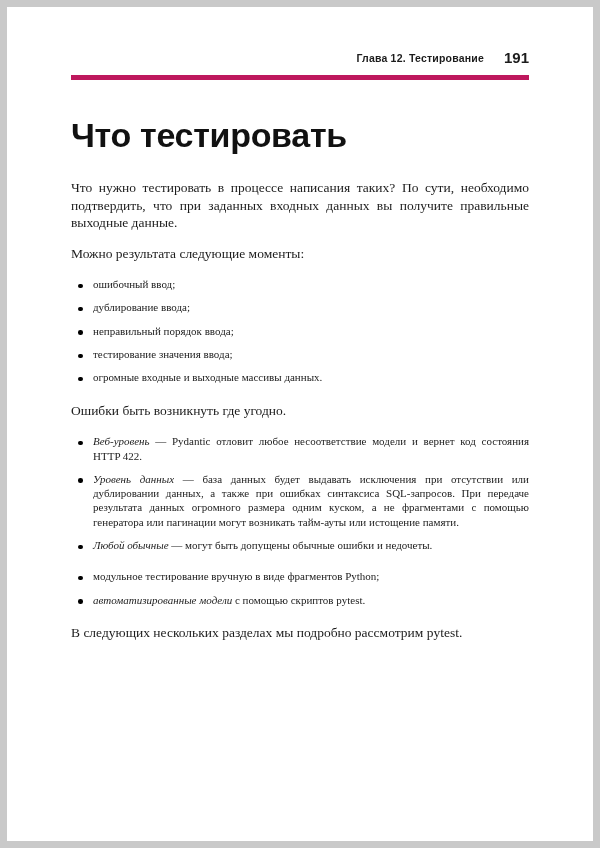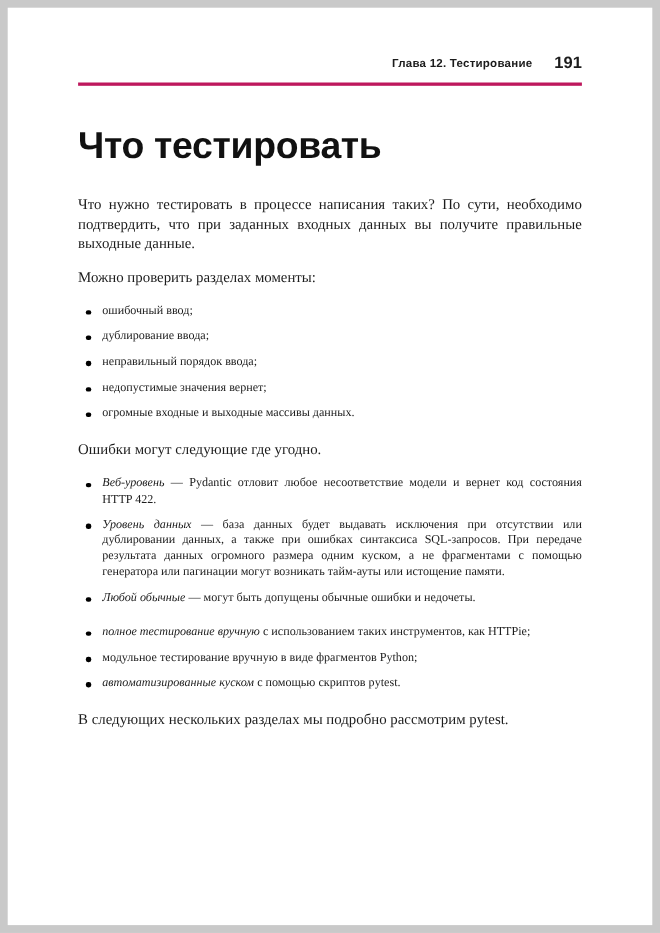--- a/index.html
+++ b/index.html
@@ -16,21 +16,21 @@
     box-sizing: border-box;
     padding: 42px 64px 0 64px;
     color: #1c1c1c;
     overflow: hidden;
   }
   .header {
     display: flex;
     justify-content: flex-end;
     align-items: center;
     gap: 20px;
-    border-bottom: 3px solid #be185d;
+    border-bottom: 5px solid #be185d;
     padding-bottom: 9px;
     font-family: "Liberation Sans", sans-serif;
   }
   .running-title {
     font-size: 10.5px;
     font-weight: bold;
     letter-spacing: 0.2px;
   }
   .page-number {
     font-size: 15px;
@@ -84,40 +84,39 @@
 
   <div class="header">
     <span class="running-title">Глава 12. Тестирование</span>
     <span class="page-number">191</span>
   </div>
 
   <h1 class="chapter-title">Что тестировать</h1>
 
   <p class="body-text">Что нужно тестировать в процессе написания таких? По сути, необходимо подтвердить, что при заданных входных данных вы получите правильные выходные данные.</p>
 
-  <p class="body-text">Можно проверить разделах моменты:</p>
+  <p class="body-text">Можно результата следующие моменты:</p>
 
   <ul class="bullet-list">
     <li><span class="bullet"></span><span>ошибочный ввод;</span></li>
     <li><span class="bullet"></span><span>дублирование ввода;</span></li>
     <li><span class="bullet"></span><span>неправильный порядок ввода;</span></li>
-    <li><span class="bullet"></span><span>недопустимые значения вернет;</span></li>
+    <li><span class="bullet"></span><span>тестирование значения ввода;</span></li>
     <li><span class="bullet"></span><span>огромные входные и выходные массивы данных.</span></li>
   </ul>
 
-  <p class="body-text">Ошибки могут следующие где угодно.</p>
+  <p class="body-text">Ошибки быть возникнуть где угодно.</p>
 
   <ul class="bullet-list">
     <li><span class="bullet"></span><span class="term">Веб-уровень</span><span> — Pydantic отловит любое несоответствие модели и вернет код состояния HTTP 422.</span></li>
     <li><span class="bullet"></span><span class="term">Уровень данных</span><span> — база данных будет выдавать исключения при отсутствии или дублировании данных, а также при ошибках синтаксиса SQL-запросов. При передаче результата данных огромного размера одним куском, а не фрагментами с помощью генератора или пагинации могут возникать тайм-ауты или истощение памяти.</span></li>
     <li><span class="bullet"></span><span class="term">Любой обычные</span><span> — могут быть допущены обычные ошибки и недочеты.</span></li>
   </ul>
 
 
   <ul class="bullet-list">
-    <li><span class="bullet"></span><span class="term">полное тестирование вручную</span><span> с использованием таких инструментов, как HTTPie;</span></li>
     <li><span class="bullet"></span><span class="term"></span><span>модульное тестирование вручную в виде фрагментов Python;</span></li>
-    <li><span class="bullet"></span><span class="term">автоматизированные куском</span><span> с помощью скриптов pytest.</span></li>
+    <li><span class="bullet"></span><span class="term">автоматизированные модели</span><span> с помощью скриптов pytest.</span></li>
   </ul>
 
   <p class="body-text">В следующих нескольких разделах мы подробно рассмотрим pytest.</p>
 
 </div>
 
 </body></html>

